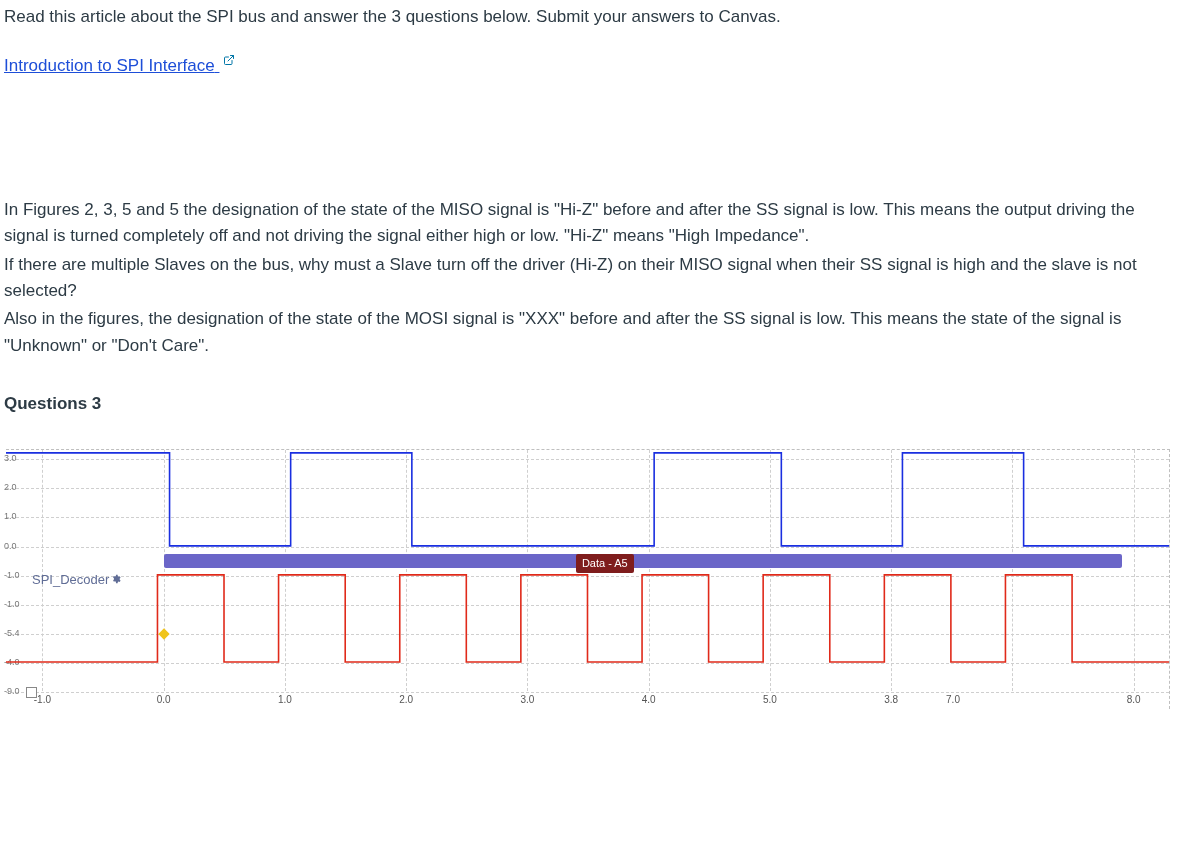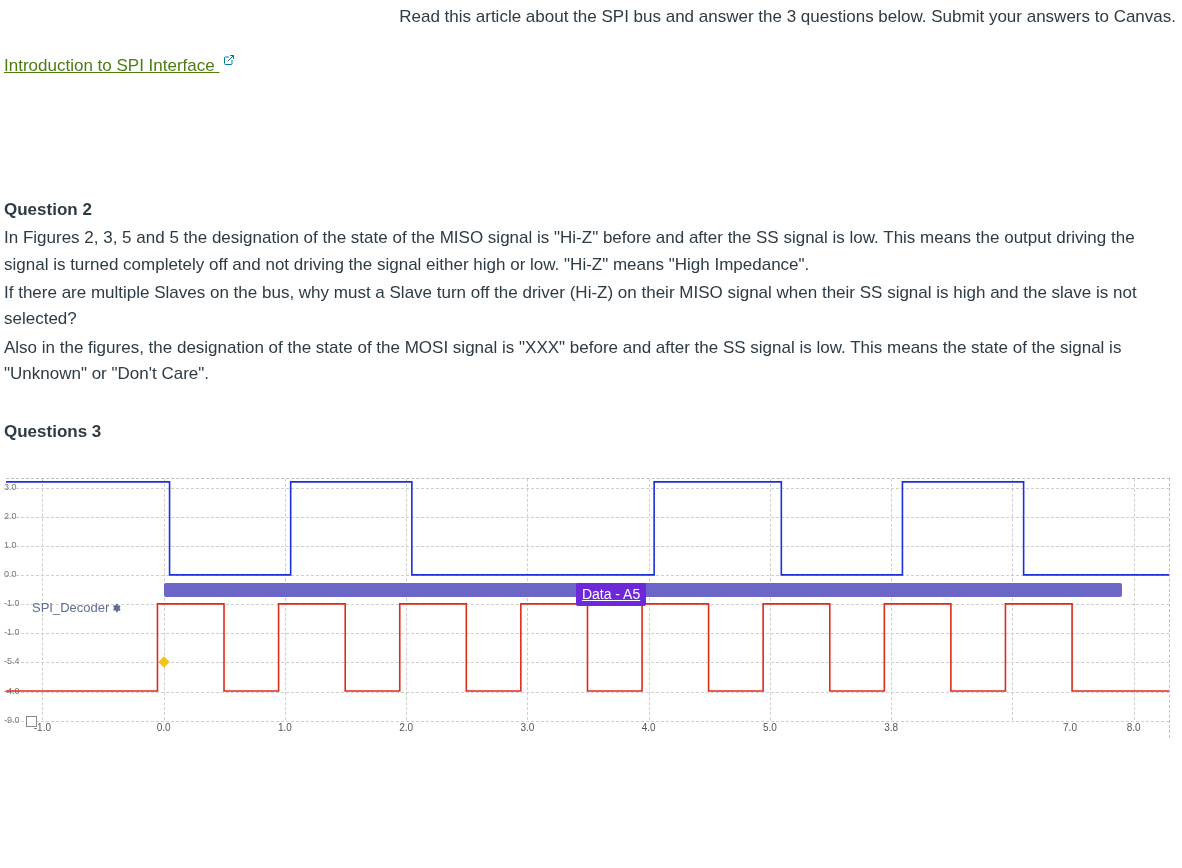--- a/index.html
+++ b/index.html
@@ -12,24 +12,23 @@
     line-height: 1.55;
   }
   .page {
     width: 1182px;
     min-height: 868px;
     box-sizing: border-box;
     padding: 4px 6px 0 4px;
   }
   .intro-line {
     margin: 0 0 18px 0;
-    text-align: right;
   }
   a.ext-link {
-    color: #4d7c0f;
+    color: #1d4ed8;
     text-decoration: underline;
     cursor: pointer;
     margin-top: 28px;
   }
   .ext-icon {
     display: inline-block;
     margin-left: 4px;
     vertical-align: text-bottom;
   }
   .section-heading {
@@ -100,26 +99,25 @@
     height: 100%;
   }
   .decoder-band {
     position: absolute;
     height: 14px;
     background: #6b66c8;
     border-radius: 2px;
   }
   .decoder-label {
     position: absolute;
-    font-size: 14px;
+    font-size: 11px;
     color: #fff;
-    background: #6d28d9;
+    background: #7f1d1d;
     padding: 1px 6px;
     border-radius: 2px;
-    text-decoration: underline;
   }
   .spi-decoder-text {
     position: absolute;
     font-size: 13px;
     color: #606d96;
   }
   .gear-icon {
     display: inline-block;
     vertical-align: middle;
     margin-left: 2px;
@@ -155,21 +153,20 @@
           <polyline points="15 3 21 3 21 9"></polyline>
           <line x1="10" y1="14" x2="21" y2="3"></line>
         </svg>
       </span>
     </a>
   </p>
 
   <div class="gap"></div>
 
   <div class="question-block">
-    <p class="section-heading">Question 2</p>
     <p>In Figures 2, 3, 5 and 5 the designation of the state of the MISO signal is "Hi-Z" before and after the SS signal is low. This means the output driving the signal is turned completely off and not driving the signal either high or low. "Hi-Z" means "High Impedance".</p>
     <p>If there are multiple Slaves on the bus, why must a Slave turn off the driver (Hi-Z) on their MISO signal when their SS signal is high and the slave is not selected?</p>
     <p>Also in the figures, the designation of the state of the MOSI signal is "XXX" before and after the SS signal is low. This means the state of the signal is "Unknown" or "Don't Care".</p>
   </div>
 
   <div class="question-block">
     <p class="section-heading">Questions 3</p>
   </div>
 
   <div class="chart-wrap">
@@ -202,21 +199,21 @@
         <div class="xlabel" style="left: 400.125px;">2.0</div>
         <div class="xgrid" style="left: 521.375px;"></div>
         <div class="xlabel" style="left: 521.375px;">3.0</div>
         <div class="xgrid" style="left: 642.625px;"></div>
         <div class="xlabel" style="left: 642.625px;">4.0</div>
         <div class="xgrid" style="left: 763.875px;"></div>
         <div class="xlabel" style="left: 763.875px;">5.0</div>
         <div class="xgrid" style="left: 885.125px;"></div>
         <div class="xlabel" style="left: 885.125px;">3.8</div>
         <div class="xgrid" style="left: 1006.37px;"></div>
-        <div class="xlabel" style="left: 1064px;">7.0</div>
+        <div class="xlabel" style="left: 947px;">7.0</div>
         <div class="xgrid" style="left: 1127.62px;"></div>
         <div class="xlabel" style="left: 1127.62px;">8.0</div>
         <svg class="traces" viewBox="0 0 1164 260" preserveAspectRatio="none">
           <path d="M 0.0 2.9 L 163.7 2.9 L 163.7 96.2 L 284.9 96.2 L 284.9 2.9 L 406.2 2.9 L 406.2 96.2 L 648.7 96.2 L 648.7 2.9 L 776.0 2.9 L 776.0 96.2 L 897.2 96.2 L 897.2 2.9 L 1018.5 2.9 L 1018.5 96.2 L 1164.0 96.2 L 1164.0 96.2 L 1164.0 96.2" stroke="#1a2fe0" stroke-width="1.6" fill="none"></path>
           <path d="M 0.0 212.8 L 151.6 212.8 L 151.6 125.4 L 218.2 125.4 L 218.2 212.8 L 272.8 212.8 L 272.8 125.4 L 339.5 125.4 L 339.5 212.8 L 394.1 212.8 L 394.1 125.4 L 460.7 125.4 L 460.7 212.8 L 515.3 212.8 L 515.3 125.4 L 582.0 125.4 L 582.0 212.8 L 636.6 212.8 L 636.6 125.4 L 703.2 125.4 L 703.2 212.8 L 757.8 212.8 L 757.8 125.4 L 824.5 125.4 L 824.5 212.8 L 879.1 212.8 L 879.1 125.4 L 945.7 125.4 L 945.7 212.8 L 1000.3 212.8 L 1000.3 125.4 L 1067.0 125.4 L 1067.0 212.8 L 1164.0 212.8 L 1164.0 212.8 L 1164.0 212.8" stroke="#e02a1a" stroke-width="1.6" fill="none"></path>
         </svg>
         <div class="decoder-band" style="left: 157.625px; width: 957.875px; top: 103.795px;"></div>
         <div class="decoder-label" style="left: 569.875px; top: 103.795px;">Data - A5</div>
         <div class="spi-decoder-text" style="left: 26px; top: 119.373px;"><span>SPI_Decoder</span><span class="gear-icon"><svg width="10" height="10" viewBox="0 0 24 24" fill="#606d96">
               <path d="M12 8a4 4 0 1 0 0 8 4 4 0 0 0 0-8zm9 4a7.9 7.9 0 0 0-.1-1.3l2.1-1.6-2-3.5-2.5 1a8 8 0 0 0-2.2-1.3L16 2h-4l-.3 2.7a8 8 0 0 0-2.2 1.3l-2.5-1-2 3.5 2.1 1.6A7.9 7.9 0 0 0 7 12c0 .4 0 .9.1 1.3l-2.1 1.6 2 3.5 2.5-1c.7.5 1.4 1 2.2 1.3L12 22h4l.3-2.7c.8-.3 1.5-.8 2.2-1.3l2.5 1 2-3.5-2.1-1.6c.1-.4.1-.9.1-1.3z"></path>

